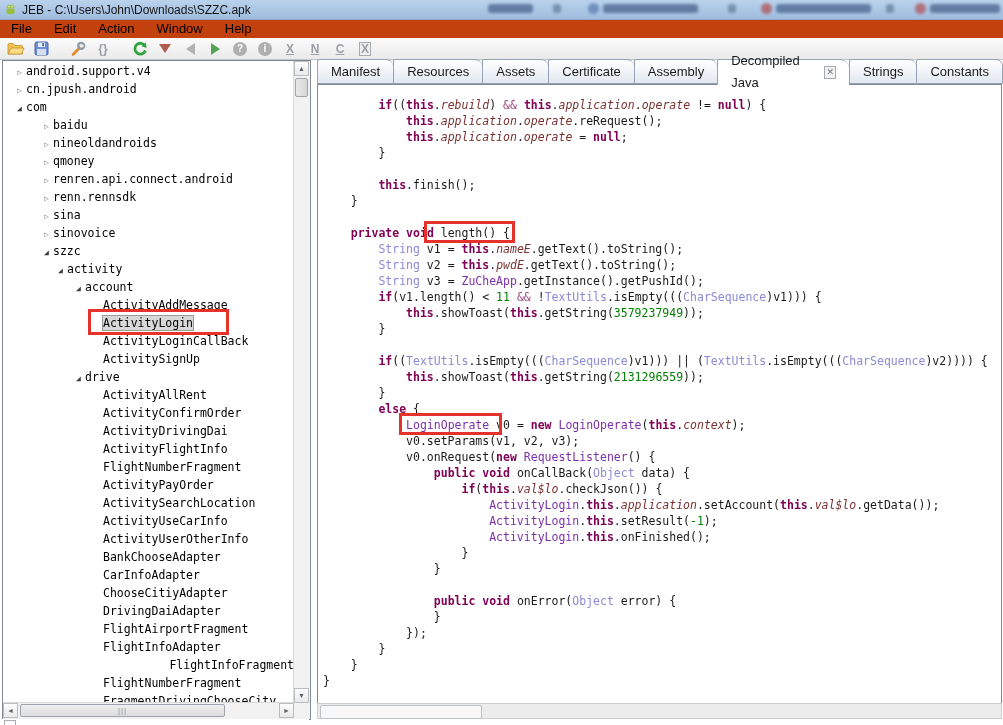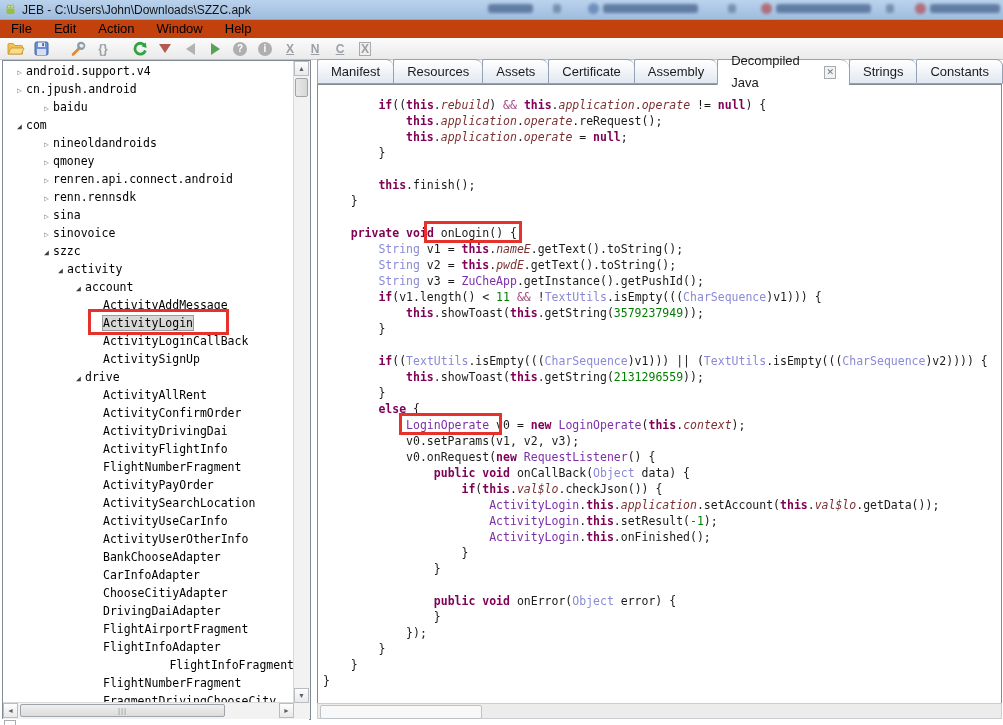--- a/index.html
+++ b/index.html
@@ -195,22 +195,22 @@
     </span>
     <span class="tb">
       <span class="lglyph boxed">X</span>
     </span>
   </div>
 
   <div class="tree-wrap">
     <div class="tree-items">
         <div class="trow" style="padding-left: 10px;"><span class="texp">▷</span><span class="tlabel">android.support.v4</span></div>
         <div class="trow" style="padding-left: 10px;"><span class="texp">▷</span><span class="tlabel">cn.jpush.android</span></div>
+        <div class="trow" style="padding-left: 10px;"><span class="texp exp">◢</span><span class="tlabel">com</span></div>
         <div class="trow" style="padding-left: 37px;"><span class="texp">▷</span><span class="tlabel">baidu</span></div>
-        <div class="trow" style="padding-left: 10px;"><span class="texp exp">◢</span><span class="tlabel">com</span></div>
         <div class="trow" style="padding-left: 37px;"><span class="texp">▷</span><span class="tlabel">nineoldandroids</span></div>
         <div class="trow" style="padding-left: 37px;"><span class="texp">▷</span><span class="tlabel">qmoney</span></div>
         <div class="trow" style="padding-left: 37px;"><span class="texp">▷</span><span class="tlabel">renren.api.connect.android</span></div>
         <div class="trow" style="padding-left: 37px;"><span class="texp">▷</span><span class="tlabel">renn.rennsdk</span></div>
         <div class="trow" style="padding-left: 37px;"><span class="texp">▷</span><span class="tlabel">sina</span></div>
         <div class="trow" style="padding-left: 37px;"><span class="texp">▷</span><span class="tlabel">sinovoice</span></div>
         <div class="trow" style="padding-left: 37px;"><span class="texp exp">◢</span><span class="tlabel">szzc</span></div>
         <div class="trow" style="padding-left: 51px;"><span class="texp exp">◢</span><span class="tlabel">activity</span></div>
         <div class="trow" style="padding-left: 69px;"><span class="texp exp">◢</span><span class="tlabel">account</span></div>
         <div class="trow" style="padding-left: 87px;"><span class="texp"></span><span class="tlabel">ActivityAddMessage</span></div>
@@ -284,21 +284,21 @@
 
   <div class="code-wrap">
     <pre class="code-pre"><span class="tok-p">        </span><span class="tok-k">if</span><span class="tok-p">((</span><span class="tok-k">this</span><span class="tok-p">.</span><span class="tok-f">rebuild</span><span class="tok-p">) </span><span class="tok-o">&amp;&amp;</span><span class="tok-p"> </span><span class="tok-k">this</span><span class="tok-p">.</span><span class="tok-f">application</span><span class="tok-p">.</span><span class="tok-f">operate</span><span class="tok-p"> != </span><span class="tok-k">null</span><span class="tok-p">) {</span>
 <span class="tok-p">            </span><span class="tok-k">this</span><span class="tok-p">.</span><span class="tok-f">application</span><span class="tok-p">.</span><span class="tok-f">operate</span><span class="tok-p">.reRequest();</span>
 <span class="tok-p">            </span><span class="tok-k">this</span><span class="tok-p">.</span><span class="tok-f">application</span><span class="tok-p">.</span><span class="tok-f">operate</span><span class="tok-p"> = </span><span class="tok-k">null</span><span class="tok-p">;</span>
 <span class="tok-p">        }</span>
 
 <span class="tok-p">        </span><span class="tok-k">this</span><span class="tok-p">.finish();</span>
 <span class="tok-p">    }</span>
 
-<span class="tok-p">    </span><span class="tok-k">private</span><span class="tok-p"> </span><span class="tok-k">void</span><span class="tok-p"> </span><span class="tok-p ann ann-method">onLogin() {</span>
+<span class="tok-p">    </span><span class="tok-k">private</span><span class="tok-p"> </span><span class="tok-k">void</span><span class="tok-p"> </span><span class="tok-p ann ann-method">length() {</span>
 <span class="tok-p">        </span><span class="tok-t">String</span><span class="tok-p"> v1 = </span><span class="tok-k">this</span><span class="tok-p">.</span><span class="tok-f">nameE</span><span class="tok-p">.getText().toString();</span>
 <span class="tok-p">        </span><span class="tok-t">String</span><span class="tok-p"> v2 = </span><span class="tok-k">this</span><span class="tok-p">.</span><span class="tok-f">pwdE</span><span class="tok-p">.getText().toString();</span>
 <span class="tok-p">        </span><span class="tok-t">String</span><span class="tok-p"> v3 = </span><span class="tok-c">ZuCheApp</span><span class="tok-p">.getInstance().getPushId();</span>
 <span class="tok-p">        </span><span class="tok-k">if</span><span class="tok-p">(v1.length() &lt; </span><span class="tok-n">11</span><span class="tok-p"> </span><span class="tok-o">&amp;&amp;</span><span class="tok-p"> !</span><span class="tok-t">TextUtils</span><span class="tok-p">.isEmpty(((</span><span class="tok-t">CharSequence</span><span class="tok-p">)v1))) {</span>
 <span class="tok-p">            </span><span class="tok-k">this</span><span class="tok-p">.showToast(</span><span class="tok-k">this</span><span class="tok-p">.getString(</span><span class="tok-n">3579237949</span><span class="tok-p">));</span>
 <span class="tok-p">        }</span>
 
 <span class="tok-p">        </span><span class="tok-k">if</span><span class="tok-p">((</span><span class="tok-t">TextUtils</span><span class="tok-p">.isEmpty(((</span><span class="tok-t">CharSequence</span><span class="tok-p">)v1))) || (</span><span class="tok-t">TextUtils</span><span class="tok-p">.isEmpty(((</span><span class="tok-t">CharSequence</span><span class="tok-p">)v2)))) {</span>
 <span class="tok-p">            </span><span class="tok-k">this</span><span class="tok-p">.showToast(</span><span class="tok-k">this</span><span class="tok-p">.getString(</span><span class="tok-n">2131296559</span><span class="tok-p">));</span>
 <span class="tok-p">        }</span>

